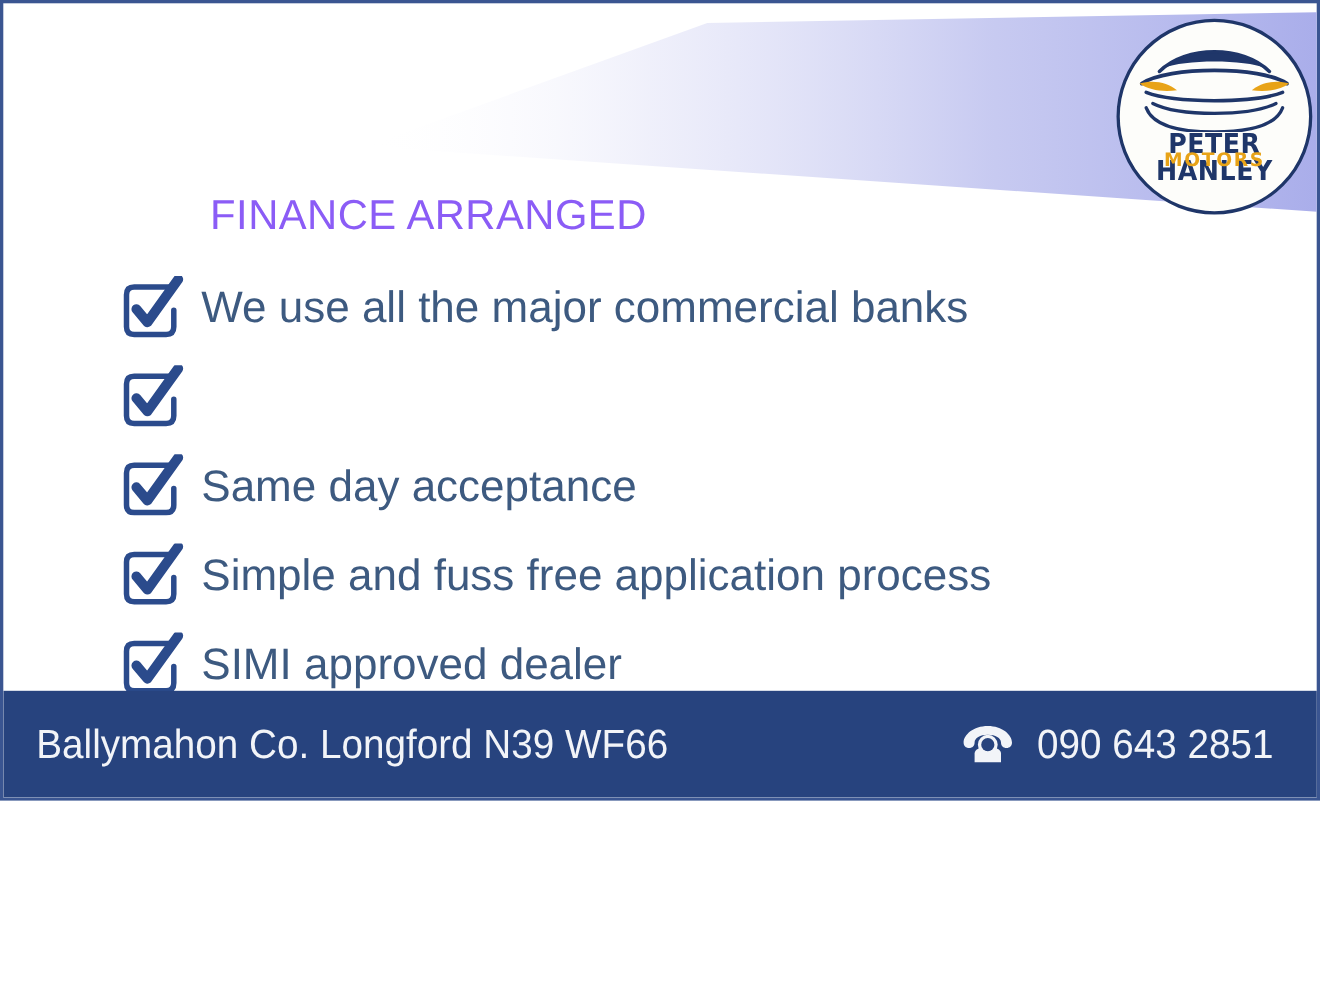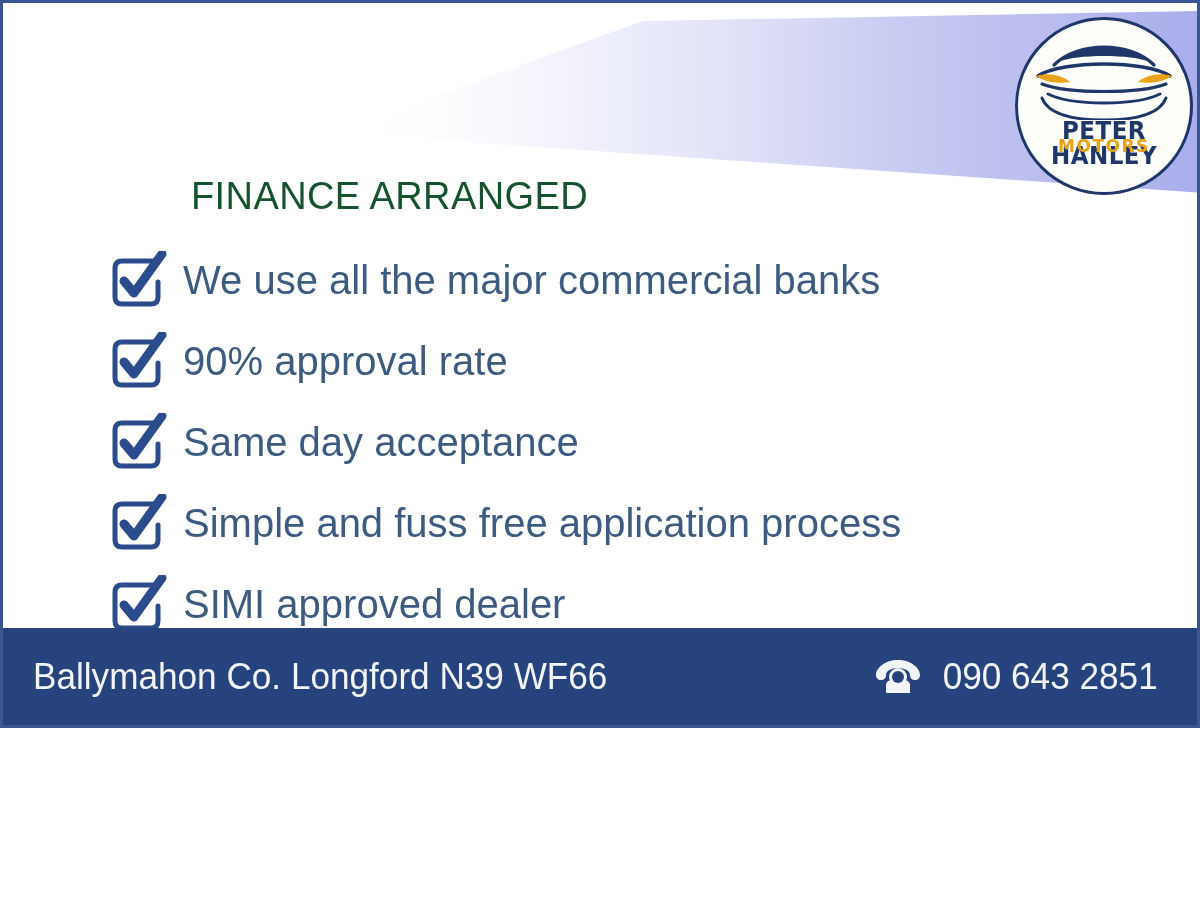--- a/index.html
+++ b/index.html
@@ -77,21 +77,21 @@
   }
 
   
   .headline {
     position: absolute;
     top: 172px;
     left: 188px;
     font-size: 38px;
     font-weight: 500;
     letter-spacing: 0.4px;
-    color: #14532d;
+    color: #8b5cf6;
     white-space: nowrap;
   }
 
   
   .checklist {
     position: absolute;
     top: 238px;
     left: 104px;
     width: 1000px;
   }
@@ -205,21 +205,20 @@
         <path d="M17 30 L27 42 L55 3" stroke="#2b4b8c" stroke-width="9" fill="none" stroke-linecap="round" stroke-linejoin="round"></path>
       </svg>
       <span class="check-label">We use all the major commercial banks</span>
     </div>
 
     <div class="check-row">
       <svg class="check-icon" viewBox="0 0 62 62">
         <path d="M48 10 L15 10 Q8 10 8 17 L8 46 Q8 53 15 53 L44 53 Q51 53 51 46 L51 31" stroke="#2b4b8c" stroke-width="5" fill="none" stroke-linecap="round" stroke-linejoin="round"></path>
         <path d="M17 30 L27 42 L55 3" stroke="#2b4b8c" stroke-width="9" fill="none" stroke-linecap="round" stroke-linejoin="round"></path>
       </svg>
-      <span class="check-label">90% approval rate</span>
     </div>
 
     <div class="check-row">
       <svg class="check-icon" viewBox="0 0 62 62">
         <path d="M48 10 L15 10 Q8 10 8 17 L8 46 Q8 53 15 53 L44 53 Q51 53 51 46 L51 31" stroke="#2b4b8c" stroke-width="5" fill="none" stroke-linecap="round" stroke-linejoin="round"></path>
         <path d="M17 30 L27 42 L55 3" stroke="#2b4b8c" stroke-width="9" fill="none" stroke-linecap="round" stroke-linejoin="round"></path>
       </svg>
       <span class="check-label">Same day acceptance</span>
     </div>
 

